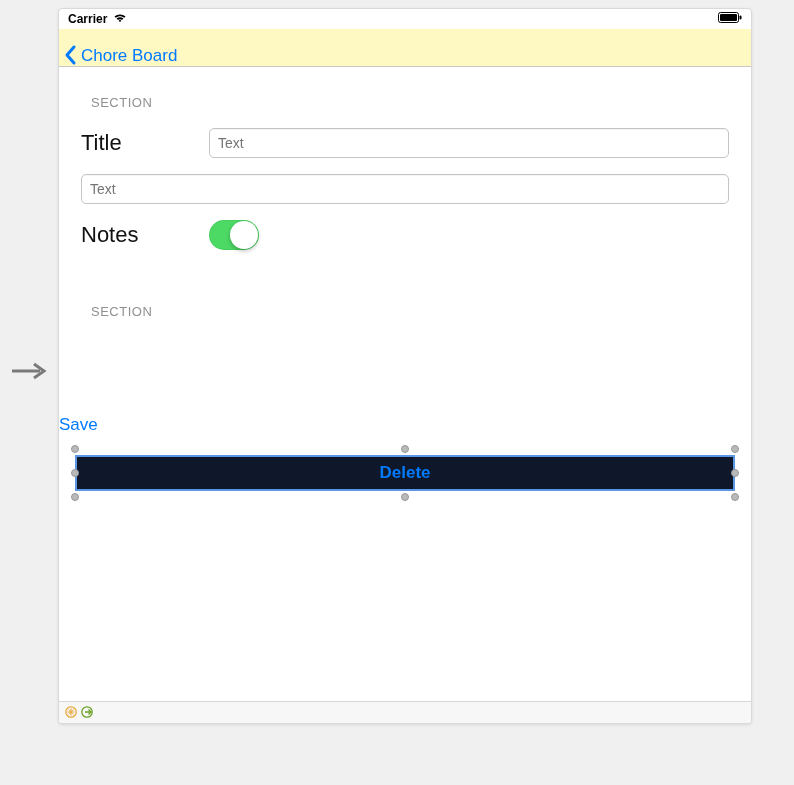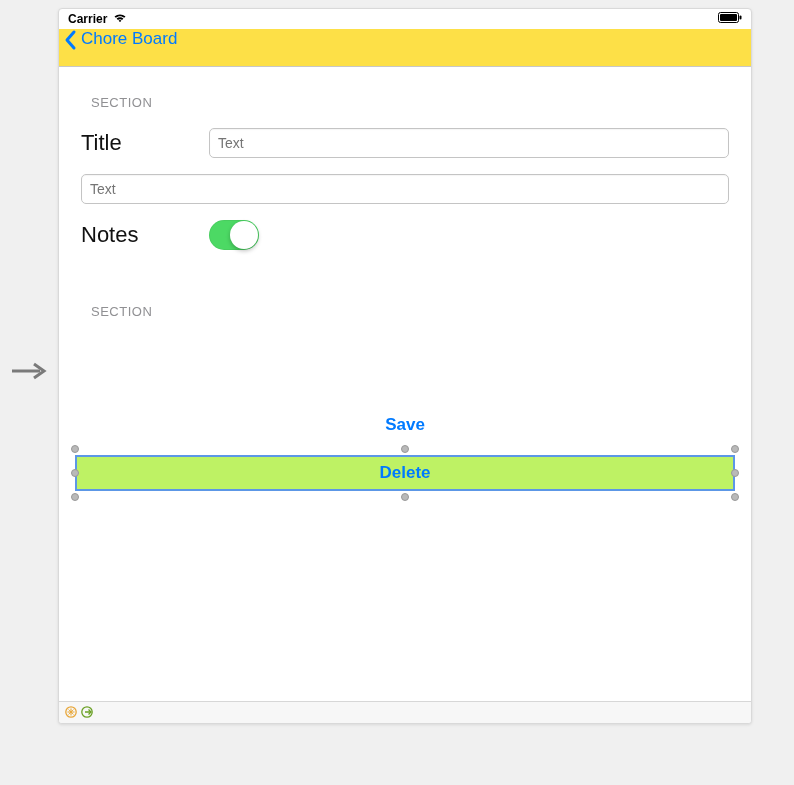--- a/index.html
+++ b/index.html
@@ -40,24 +40,24 @@
       font-size: 12px;
       font-weight: 600;
       color: #000;
     }
     .status-left { display: flex; gap: 6px; }
     .wifi-svg { width: 14px; height: 10px; }
     .battery-svg { width: 24px; height: 11px; }
     .nav-bar {
       height: 38px;
       display: flex;
-      align-items: flex-start;
+      align-items: flex-end;
       padding: 0 4px;
       border-bottom: 1px solid #c7c7c7;
-      background: #fde047;
+      background: #fef9c3;
     }
     .back-chevron {
       color: #007aff;
       display: inline-flex;
       margin-right: 2px;
     }
     .back-label {
       color: #007aff;
       font-size: 17px;
     }
@@ -109,34 +109,33 @@
       right: 1px;
       top: 1px;
       width: 28px;
       height: 28px;
       border-radius: 50%;
       background: #fff;
       box-shadow: 0 2px 4px rgba(0,0,0,0.25);
     }
     .section2-spacer { height: 80px; }
     .save-btn {
-      text-align: center;
       color: #007aff;
       font-size: 17px;
-      font-weight: 700;
+      font-weight: 400;
       padding: 6px 0 20px;
     }
     .delete-wrap {
       margin: 0 16px;
       position: relative;
     }
     .delete-btn {
       width: 100%;
       height: 36px;
-      background: #bef264;
+      background: #0f172a;
       border: 2px solid #5c97e6;
       color: #007aff;
       font-size: 17px;
       font-weight: 600;
       display: flex;
       align-items: center;
       justify-content: center;
     }
     .handle {
       position: absolute;

